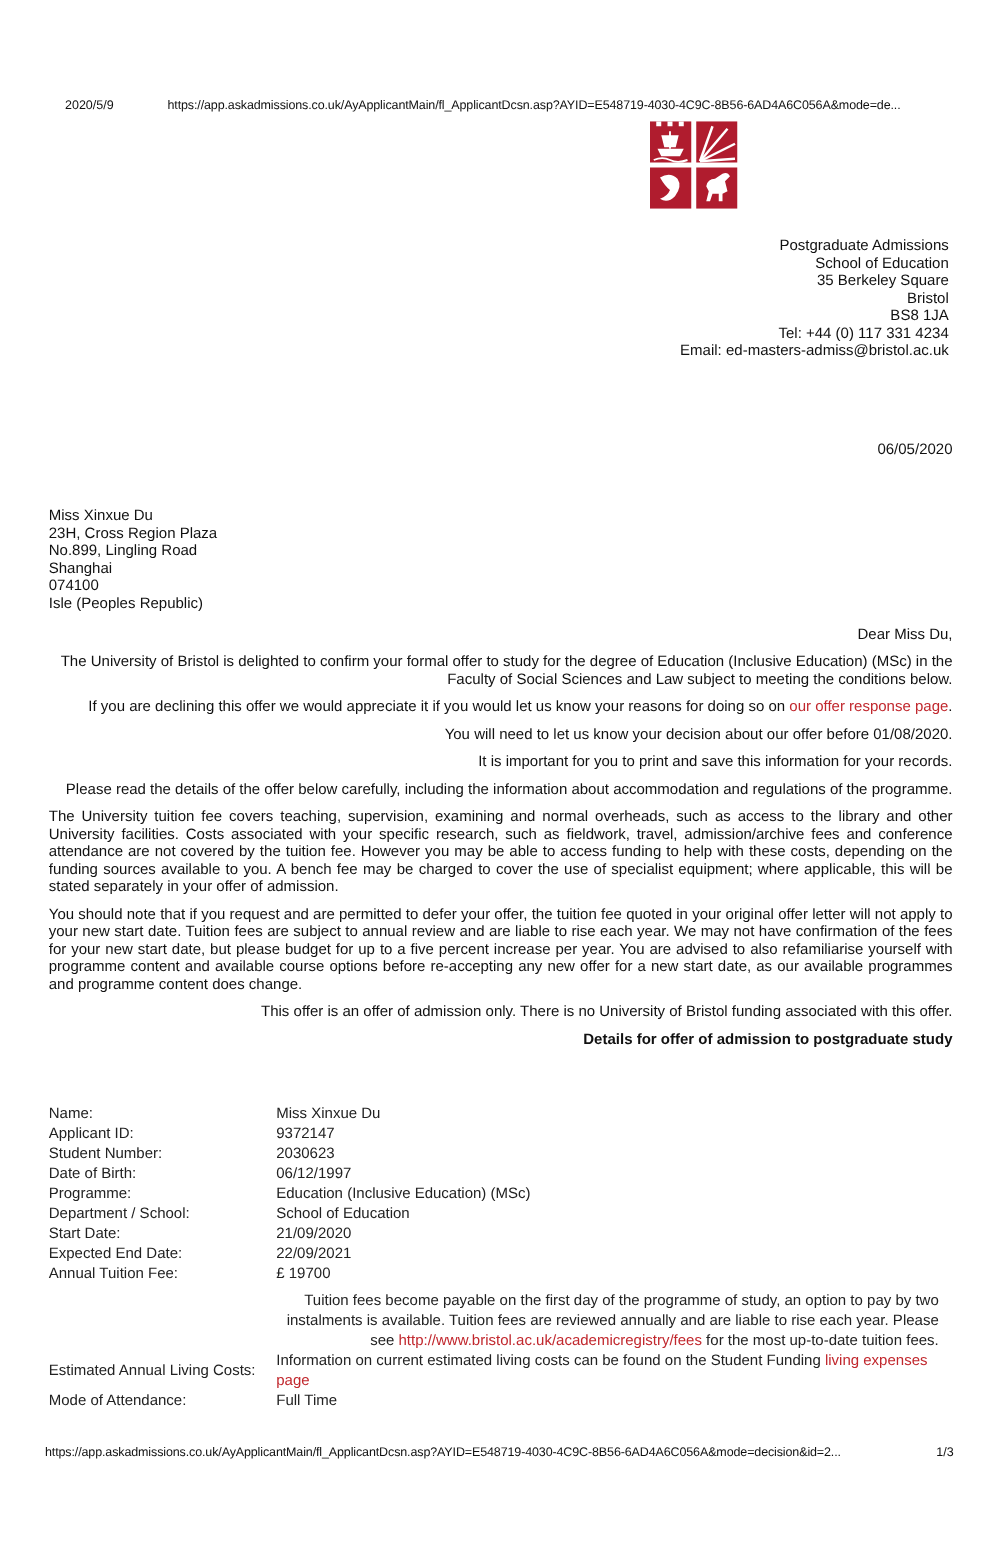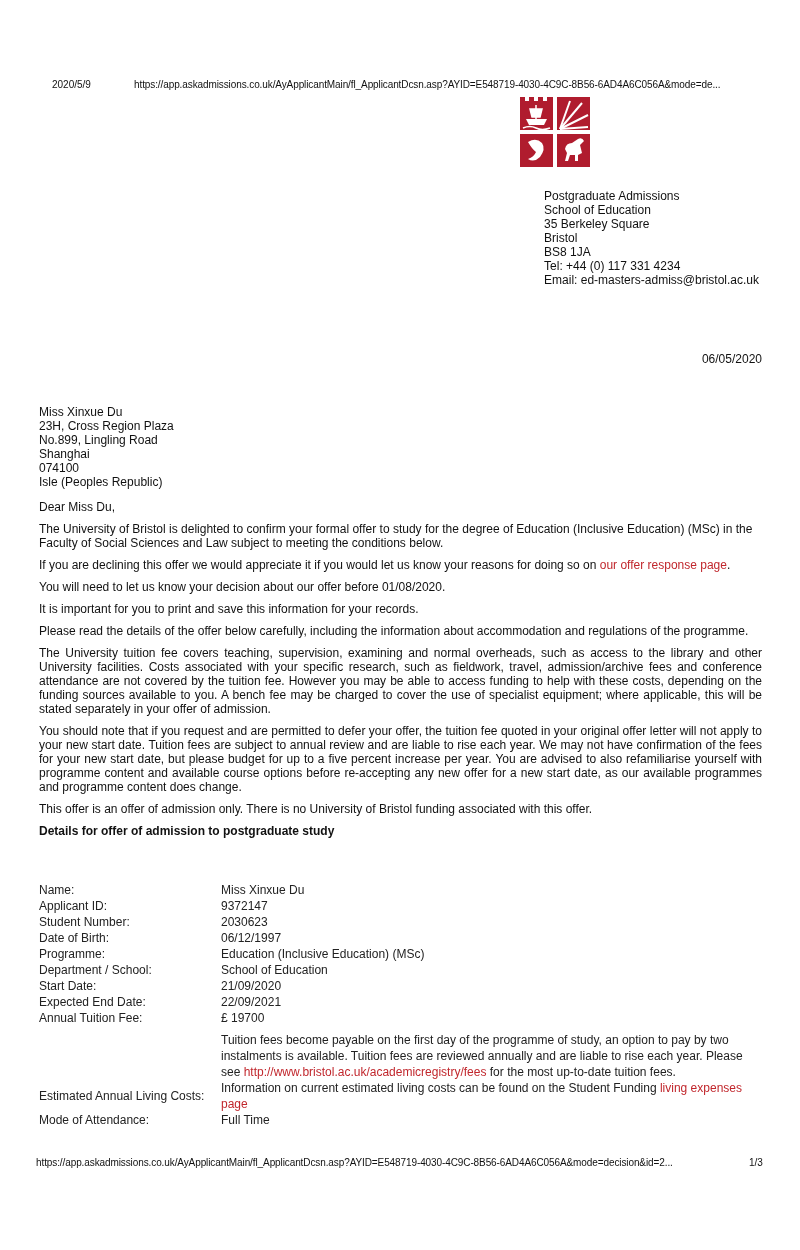--- a/index.html
+++ b/index.html
@@ -68,20 +68,21 @@
     .logo .wordmark .l2 {
       display: block;
       font-size: 38px;
       margin-top: 0px;
       letter-spacing: 0.5px;
     }
     .address-block {
       position: absolute;
       right: 41px;
       top: 189px;
+      text-align: right;
       font-size: 12px;
       line-height: 14px;
     }
     .letter-date {
       position: absolute;
       right: 38px;
       top: 352px;
       font-size: 12px;
     }
     .recipient {
@@ -94,20 +95,21 @@
     .body {
       position: absolute;
       left: 39px;
       top: 500px;
       width: 723px;
       font-size: 12px;
       line-height: 14px;
     }
     .body p {
       margin: 0 0 8px 0;
+      text-align: right;
     }
     .body p.just {
       text-align: justify;
     }
     .body p.bold {
       font-weight: bold;
     }
     a.link {
       color: #c1272d;
       text-decoration: none;
@@ -128,20 +130,21 @@
       width: 182px;
       flex: 0 0 182px;
     }
     .details .value {
       flex: 1;
     }
     .details .note-row {
       display: flex;
       margin-top: 6px;
       line-height: 16px;
+      text-align: right;
     }
     .details .note-row .value {
       width: 530px;
       flex: 0 0 530px;
     }
     .details .living-row {
       display: flex;
       line-height: 16px;
     }
     .details .living-row .label {

